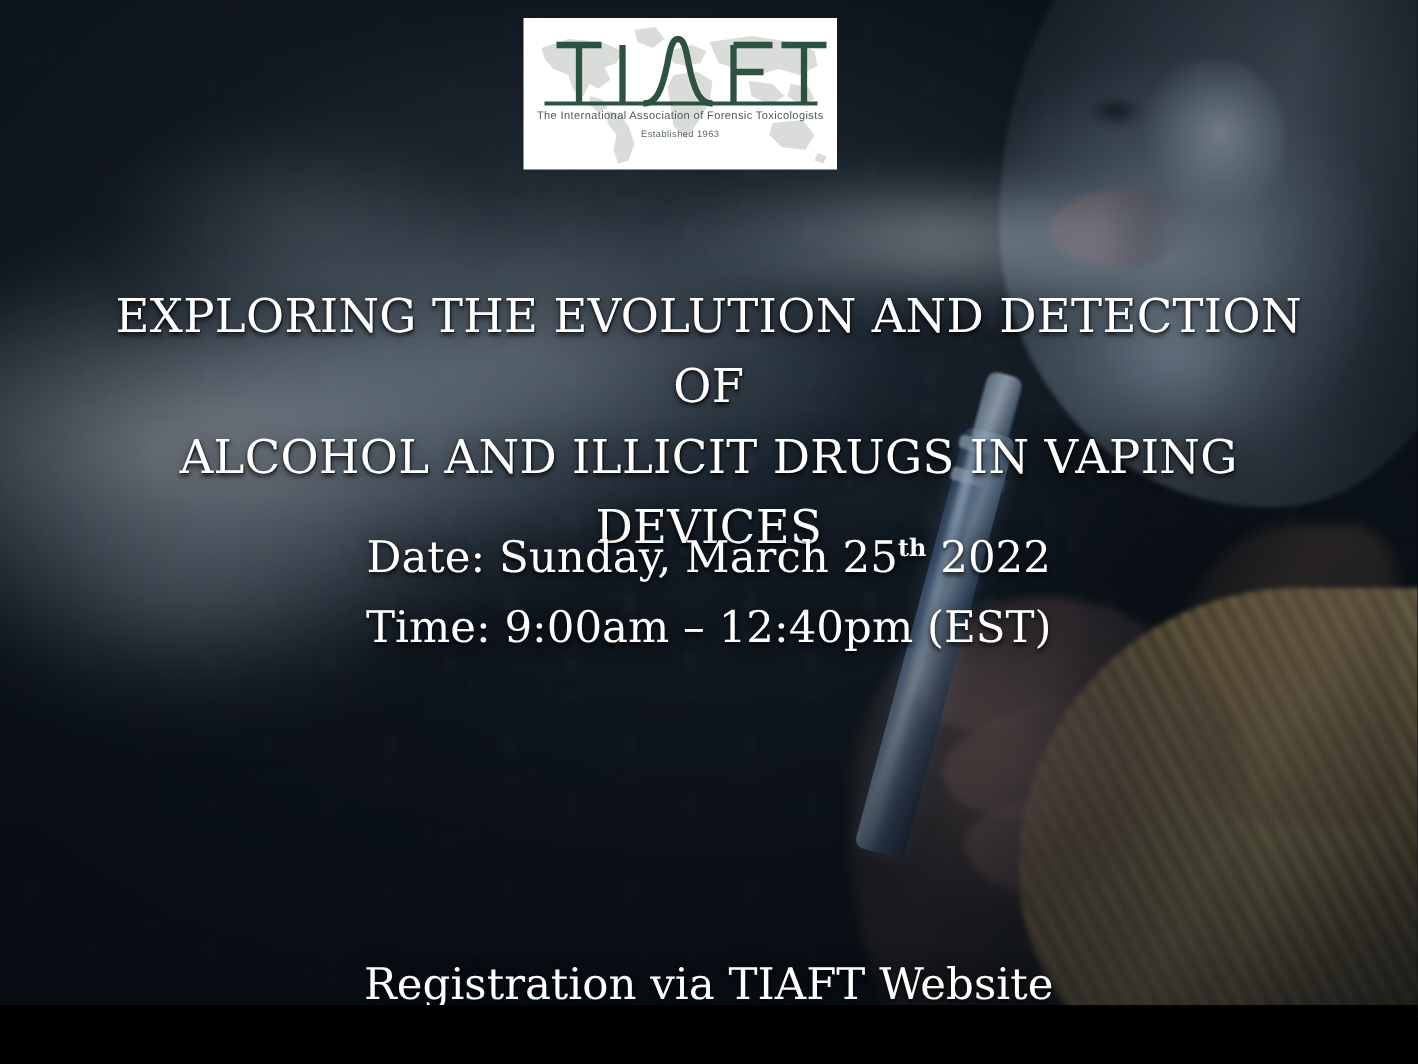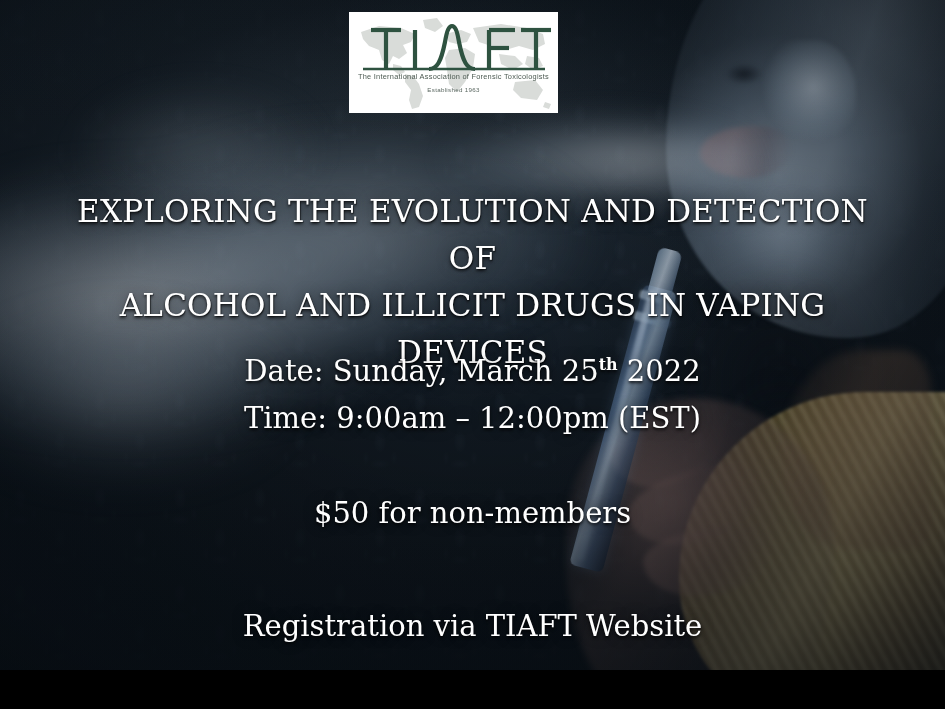--- a/index.html
+++ b/index.html
@@ -369,21 +369,21 @@
     font-family: "DejaVu Serif", "Liberation Serif", serif;
     color: #ffffff;
     font-size: 29px;
     line-height: 47px;
     text-shadow:
       0 2px 3px rgba(0,0,0,0.78),
       0 0 14px rgba(0,0,0,0.48);
   }
   .block-when  { top: 310px; }
   .block-cost  { top: 452px; }
-  .block-reg   { top: 565px; }
+  .block-reg   { top: 595px; }
 
   .line { display: block; white-space: nowrap; }
   sup {
     font-size: 0.55em;
     vertical-align: super;
     line-height: 0;
     font-weight: bold;
   }
 </style>
 </head>
@@ -477,25 +477,24 @@
   </div>
 
   <div class="content">
 
     <div class="title">EXPLORING THE EVOLUTION AND DETECTION OF
 ALCOHOL AND ILLICIT DRUGS IN VAPING
 DEVICES</div>
 
     <div class="detail-block block-when">
       <span class="line"><span>Date: Sunday, March 25</span><sup>th</sup><span> 2022</span></span>
-      <span class="line">Time: 9:00am – 12:00pm (EST)</span>
+      <span class="line">Time: 9:00am – 12:40pm (EST)</span>
     </div>
 
     <div class="detail-block block-cost">
-      <span class="line">$50 for non-members</span>
     </div>
 
     <div class="detail-block block-reg">
       <span class="line">Registration via TIAFT Website</span>
     </div>
 
   </div>
 </div>
 
 </body></html>

